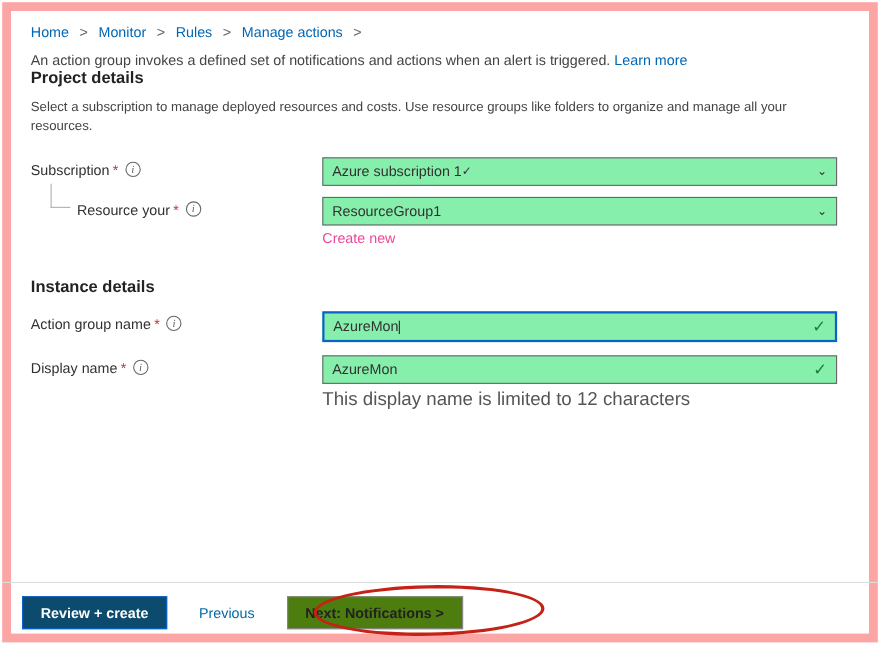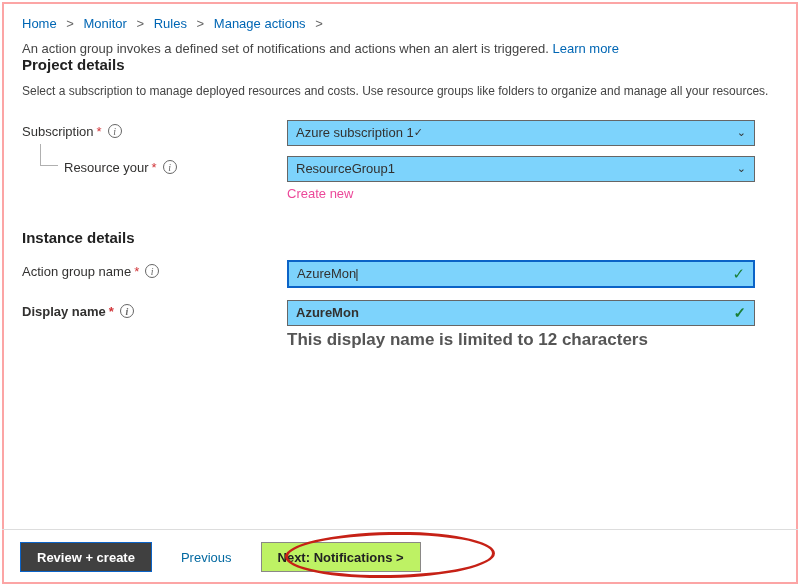--- a/index.html
+++ b/index.html
@@ -6,21 +6,21 @@
     body {
       font-family: "Segoe UI", Arial, sans-serif;
       font-size: 13px;
       color: #323130;
       background: #fff;
       width: 800px;
       height: 586px;
       position: relative;
     }
     .frame {
-      border: 2px solid #fca5a5;
+      border: 8px solid #fca5a5;
       width: 796px;
       height: 582px;
       margin: 2px;
       padding: 12px 18px 0 18px;
       position: relative;
     }
     .breadcrumb {
       font-size: 13px;
       color: #0066b4;
       margin-bottom: 10px;
@@ -97,21 +97,21 @@
     }
     .faux-select, .faux-input {
       width: 100%;
       height: 26px;
       border: 1px solid #666;
       padding: 0 8px;
       font-size: 13px;
       display: flex;
       align-items: center;
       justify-content: flex-start;
-      background: #7dd3fc;
+      background: #86efac;
       cursor: pointer;
       position: relative;
     }
     .faux-input.focused {
       border: 2px solid #0b63c7;
       height: 28px;
     }
     .chevron {
       font-size: 11px;
       color: #333;
@@ -156,34 +156,34 @@
       height: 30px;
       padding: 0 16px;
       font-size: 13px;
       border: 1px solid #8a8886;
       background: #fff;
       cursor: pointer;
       display: inline-flex;
       align-items: center;
     }
     .btn.primary {
-      background: #404040;
+      background: #0c4a6e;
       border-color: #0b63c7;
       color: #fff;
       font-weight: 600;
     }
     .btn.disabled {
       color: #0369a1;
       border-color: transparent;
       background: transparent;
       cursor: default;
     }
     .btn.outline {
       border: 1px solid #8a8886;
-      background: #bef264;
+      background: #4d7c0f;
       color: #222;
       font-weight: 600;
     }
     .highlight-ellipse {
       position: absolute;
       border: 3px solid #c62116;
       border-radius: 50%;
       width: 210px;
       height: 46px;
       left: 283px;
@@ -259,21 +259,21 @@
         <span class="info-icon">i</span>
       </div>
       <div class="form-input-col">
         <div class="faux-input focused">
           <span class="cursor-caret">AzureMon</span>
           <span class="valid-check">✓</span>
         </div>
       </div>
     </div>
 
-    <div class="form-row" style="margin-top:12px;font-weight:bold;">
+    <div class="form-row" style="margin-top:12px;">
       <div class="form-label-col">
         <span>Display name</span>
         <span class="req">*</span>
         <span class="info-icon">i</span>
       </div>
       <div class="form-input-col">
         <div class="faux-input">
           <span>AzureMon</span>
           <span class="valid-check">✓</span>
         </div>

